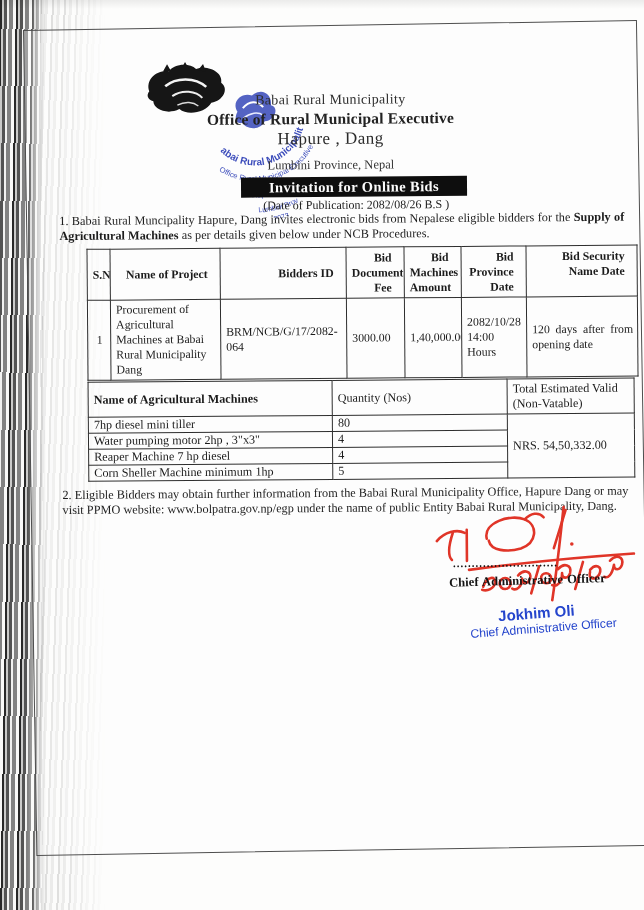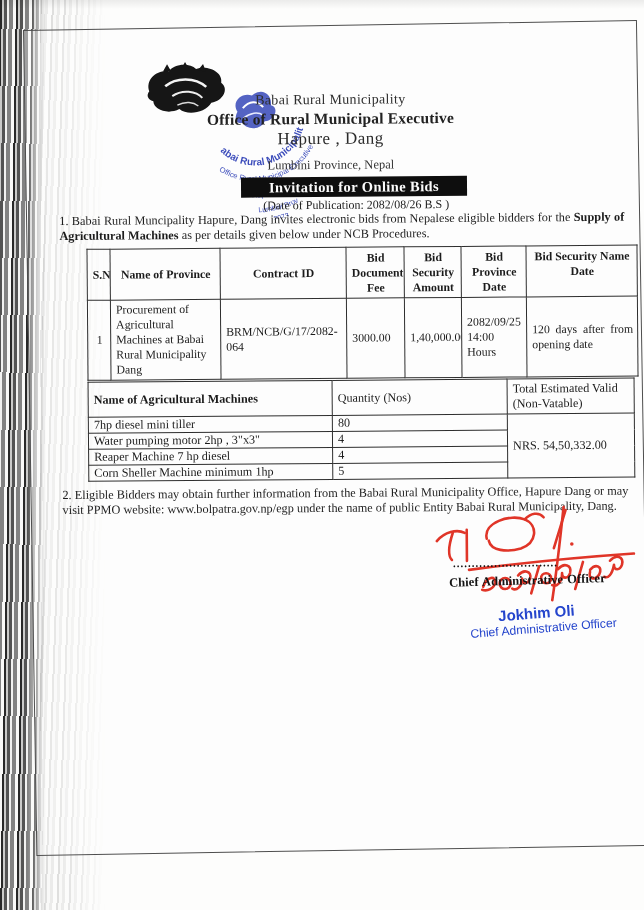--- a/index.html
+++ b/index.html
@@ -39,21 +39,21 @@
 
   .para{font-size:12.3px;line-height:14.8px;text-align:justify;color:#1d1d1d;}
   #para1{left:61px;top:212px;width:565px;}
   #para2{left:62px;top:486px;width:572px;text-align:left;}
   #para2 div{white-space:nowrap;}
 
   table{border-collapse:collapse;table-layout:fixed;}
   td,th{border:1px solid #2e2e2e;font-weight:normal;vertical-align:top;
         font-family:"Liberation Serif",serif;overflow:hidden;}
   #bid-table{left:88px;top:247px;width:550px;}
-  #bid-table th{font-weight:bold;font-size:11.8px;text-align:center;padding:3px 4px 2px 5px;}
+  #bid-table th{font-weight:bold;font-size:11.8px;text-align:right;padding:3px 12px 2px 5px;}
   #bid-table thead tr{height:44px;}
   #bid-table tbody tr{height:66px;}
   #bid-table td{font-size:11.8px;padding:2px 4px 2px 5px;vertical-align:middle;}
   #bid-table th.vmid{vertical-align:middle;}
   td.just{text-align:justify;text-align-last:left;}
 
   #machines-table{left:88px;top:380px;width:546px;}
   #machines-table th{font-size:12.2px;text-align:left;padding:2px 5px;vertical-align:middle;}
   #machines-table thead tr{height:28px;}
   #machines-table tbody tr{height:14.6px;}
@@ -136,36 +136,36 @@
         <col style="width:110px">
         <col style="width:126px">
         <col style="width:58px">
         <col style="width:57px">
         <col style="width:65px">
         <col style="width:111px">
       </colgroup>
     <thead>
       <tr>
         <th class="vmid">S.N</th>
-        <th class="vmid">Name of Province</th>
-        <th class="vmid">Contract ID</th>
+        <th class="vmid">Name of Project</th>
+        <th class="vmid">Bidders ID</th>
         <th>Bid Document Fee</th>
-        <th>Bid Security Amount</th>
+        <th>Bid Machines Amount</th>
         <th>Bid Province Date</th>
         <th>Bid Security Name Date</th>
       </tr>
     </thead>
     <tbody>
       <tr>
         <td style="text-align:center">1</td>
         <td>Procurement of Agricultural Machines at  Babai Rural Municipality Dang</td>
         <td>BRM/NCB/G/17/2082-064</td>
         <td>3000.00</td>
         <td>1,40,000.00</td>
-        <td>2082/09/25 14:00 Hours</td>
+        <td>2082/10/28 14:00 Hours</td>
         <td class="just">120 days after from opening date</td>
       </tr>
     </tbody>
   </table>
 
   <table class="abs" id="machines-table">
     <colgroup>
         <col style="width:244px">
         <col style="width:175px">
         <col style="width:127px">

